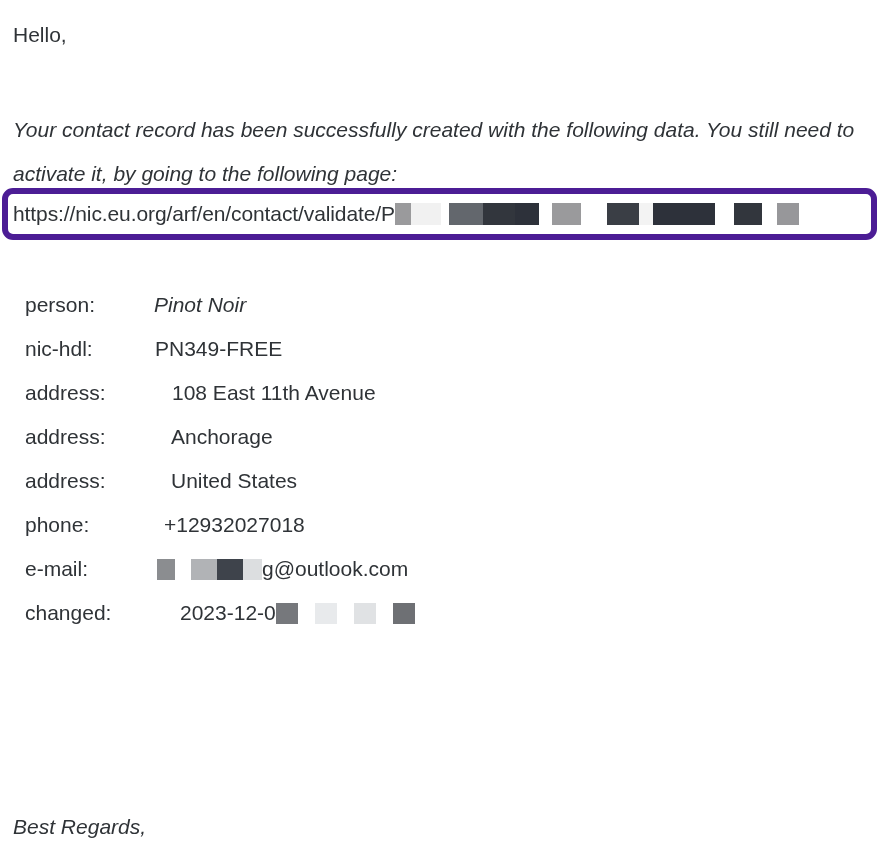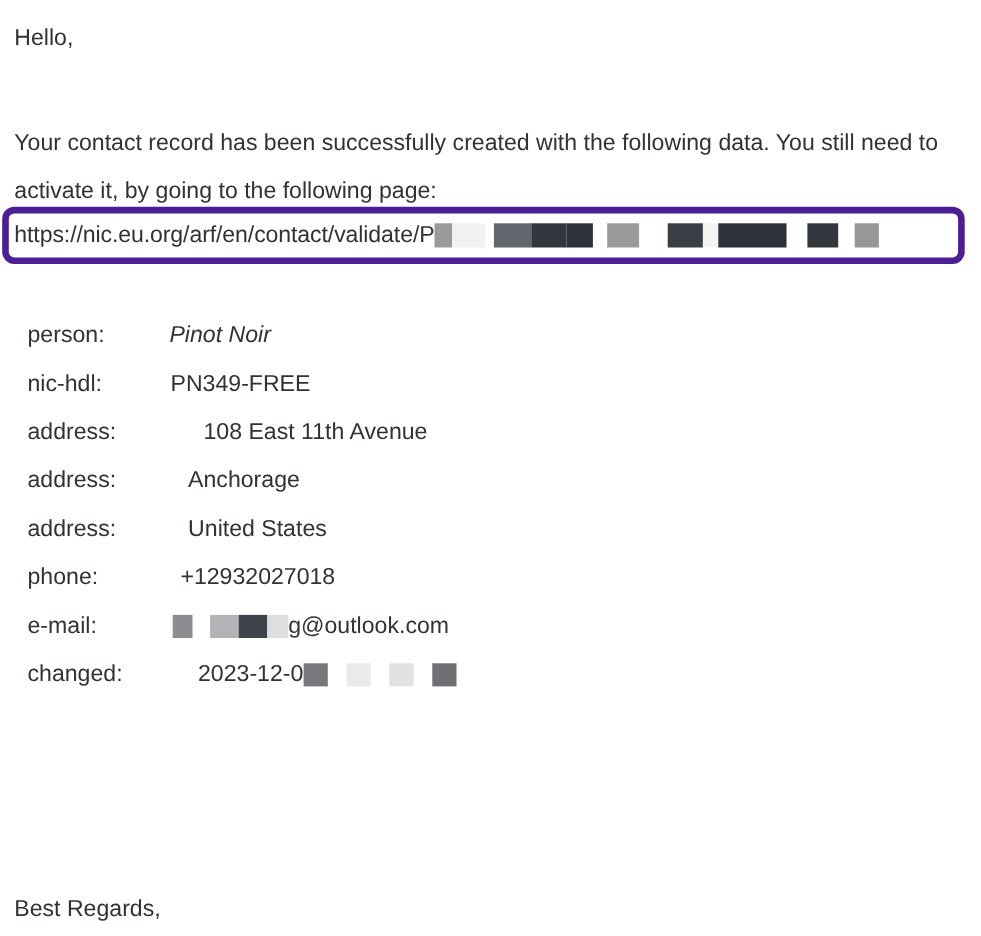--- a/index.html
+++ b/index.html
@@ -37,20 +37,21 @@
     text-align: center;
   }
 
   .intro {
     position: absolute;
     left: 13px;
     top: 108px;
     width: 860px;
     font-size: 21px;
     line-height: 44px;
+    font-style: italic;
   }
 
   
   .url-highlight {
     position: absolute;
     left: 2px;
     top: 188px;
     width: 875px;
     height: 52px;
     box-sizing: border-box;
@@ -121,20 +122,21 @@
   }
 
   
   .signoff {
     position: absolute;
     left: 13px;
     top: 812px;
     font-size: 21px;
     line-height: 30px;
     white-space: nowrap;
+    font-style: italic;
   }
 </style>
 </head>
 <body>
 
 <div class="email-body">
 
   <div class="greeting">Hello,</div>
 
   <div class="intro">Your contact record has been successfully created with the following data. You still need to activate it, by going to the following page:</div>
@@ -167,21 +169,21 @@
       <div class="record-row">
         <span class="field-label">person:</span>
         <span class="field-value" style="left: 142px; font-style: italic;">Pinot Noir</span>
       </div>
       <div class="record-row">
         <span class="field-label">nic-hdl:</span>
         <span class="field-value" style="left: 143px;">PN349-FREE</span>
       </div>
       <div class="record-row">
         <span class="field-label">address:</span>
-        <span class="field-value" style="left: 173px; text-align: right;">108 East 11th Avenue</span>
+        <span class="field-value" style="left: 160px; text-align: right;">108 East 11th Avenue</span>
       </div>
       <div class="record-row">
         <span class="field-label">address:</span>
         <span class="field-value" style="left: 159px;">Anchorage</span>
       </div>
       <div class="record-row">
         <span class="field-label">address:</span>
         <span class="field-value" style="left: 159px;">United States</span>
       </div>
       <div class="record-row">

